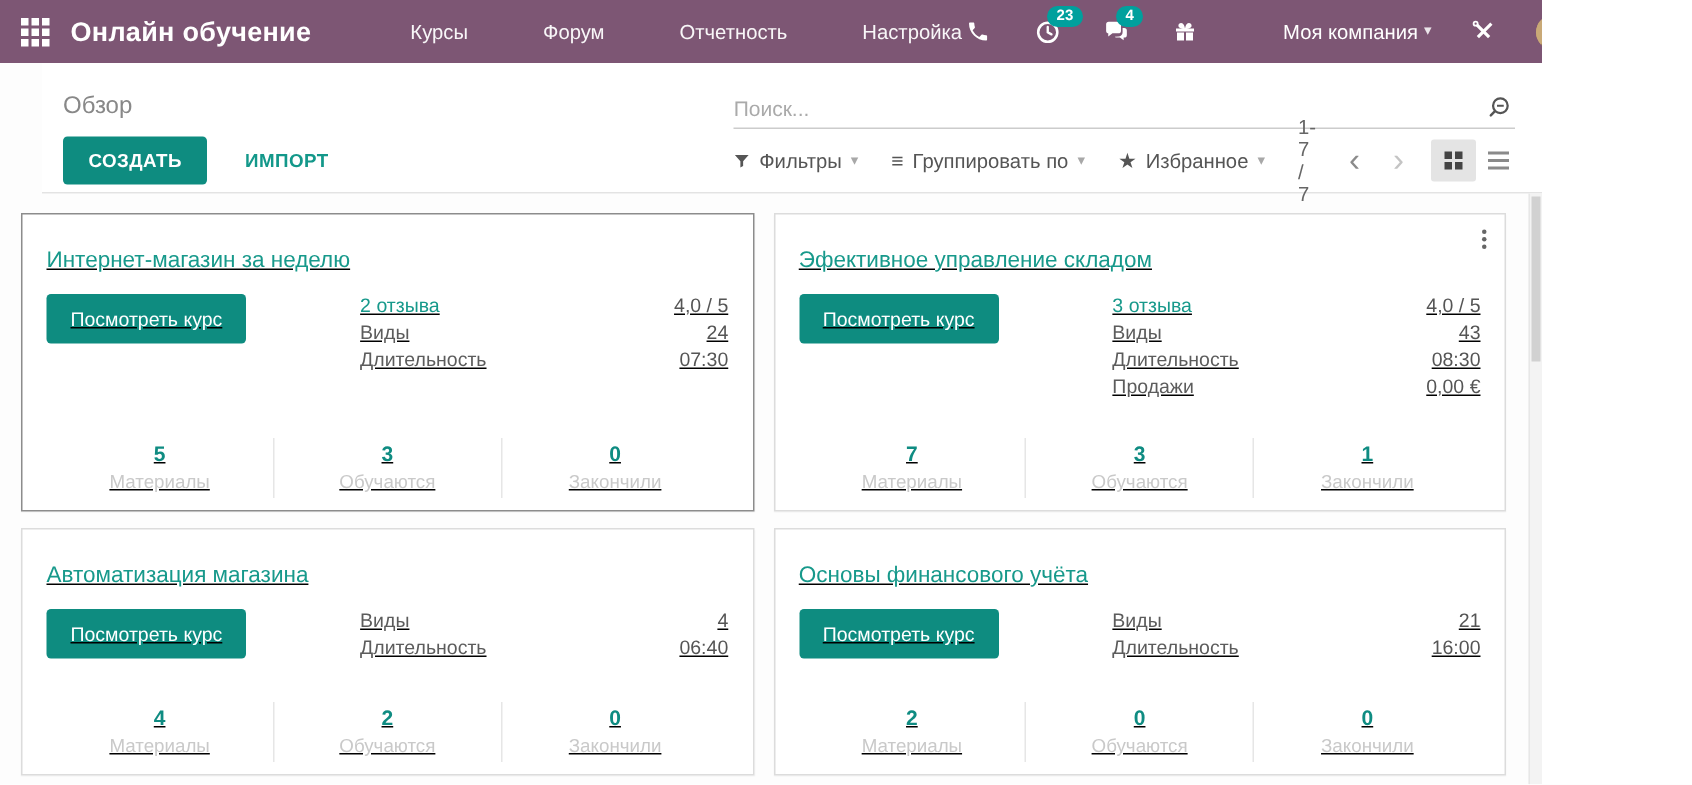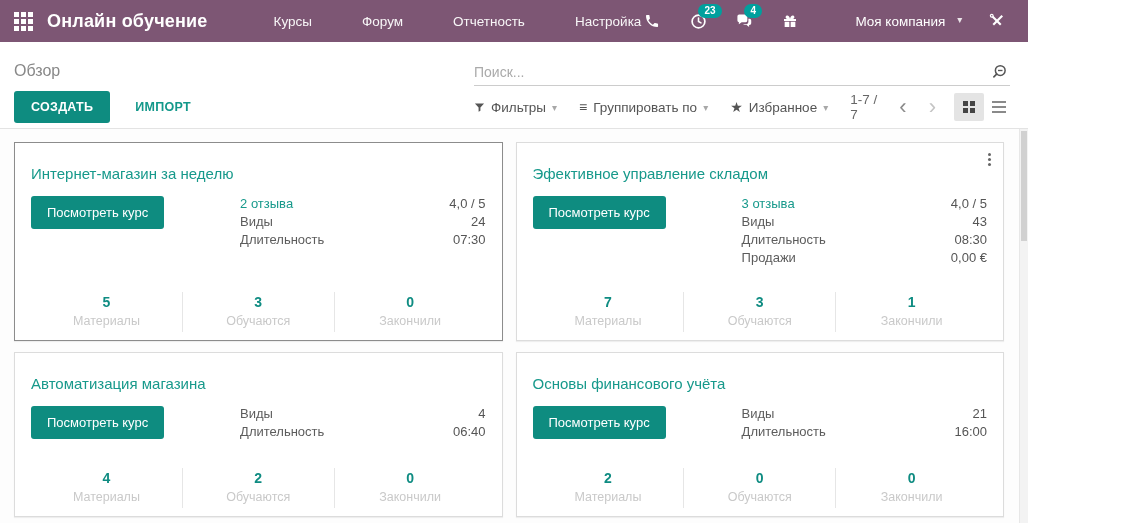--- a/index.html
+++ b/index.html
@@ -10,27 +10,27 @@
   .navbar { height: 42px; background: #7d5674; display: flex; align-items: center; padding: 0 14px; color: #fff; }
   .apps-btn { width: 34px; height: 34px; display: flex; align-items: center; justify-content: center; cursor: pointer; margin-right: 14px; }
   .grid9 { display: grid; grid-template-columns: repeat(3, 5px); grid-template-rows: repeat(3, 5px); gap: 2px; }
   .grid9 span { background: #fff; }
   .app-title { font-size: 18px; font-weight: bold; margin-right: 46px; letter-spacing: .2px; white-space: nowrap; }
   .nav-menu { display: flex; gap: 30px; font-size: 13.5px; }
   .nav-item { color: rgba(255,255,255,.95); cursor: pointer; white-space: nowrap; padding-left: 20px; }
   .systray { margin-left: auto; display: flex; align-items: center; gap: 24px; }
   .tray-icon { position: relative; width: 22px; height: 20px; display: flex; align-items: center; justify-content: center; cursor: pointer; }
   .badge { position: absolute; top: -7px; left: 11px; background: #00a09d; color: #fff; font-size: 10px; font-weight: bold; border-radius: 7px; padding: 2px 6px; line-height: 1; }
-  .company { display: flex; align-items: flex-start; gap: 12px; font-size: 13.5px; cursor: pointer; margin-left: 30px; white-space: nowrap; }
+  .company { display: flex; align-items: flex-start; gap: 4px; font-size: 13.5px; cursor: pointer; margin-left: 30px; white-space: nowrap; }
   .caret { font-size: 10px; opacity: .85; }
   .user-menu { display: flex; align-items: center; gap: 8px; cursor: pointer; font-size: 13.5px; white-space: nowrap; }
   .avatar { width: 23px; height: 23px; border-radius: 50%; overflow: hidden; background: #caa06b; display: block; }
 
   
-  .cp { background: #fff; border-bottom: 1px solid #e3e3e3; }
+  .cp { background: #fff; border-bottom: 1px solid #e3e3e3; margin-left: 28px; }
   .cp-row1 { display: flex; align-items: flex-end; height: 44px; padding: 0 14px; }
   .breadcrumb { font-size: 16px; color: #888; flex: 0 0 46%; padding-bottom: 6px; cursor: pointer; }
   .searchbox { flex: 1; display: flex; align-items: center; border-bottom: 1px solid #ccc; padding-bottom: 4px; margin-right: 4px; }
   .searchbox input { border: 0; outline: 0; flex: 1; font-size: 14px; color: #444; font-family: inherit; background: transparent; }
   .searchbox input::placeholder { color: #aaa; }
   .cp-row2 { display: flex; align-items: center; height: 42px; padding: 0 14px; justify-content: center; }
   .btn-create { background: #0e8c80; color: #fff; border: 0; font-weight: bold; font-size: 12.5px; padding: 9px 17px; border-radius: 3px; cursor: pointer; letter-spacing: .3px; font-family: inherit; }
   .btn-import { background: none; border: 0; color: #13988a; font-weight: bold; font-size: 12.5px; padding: 9px 15px; margin-left: 10px; cursor: pointer; letter-spacing: .3px; font-family: inherit; }
   .cp-right { margin-left: auto; display: flex; align-items: center; width: 54%; min-width: 0; }
   .filter-item { display: flex; align-items: center; gap: 6px; font-size: 13.5px; color: #555; cursor: pointer; margin-right: 22px; white-space: nowrap; }
@@ -42,21 +42,21 @@
   .chev.prev { color: #8b8b8b; }
   .chev.next { color: #c4c4c4; }
   .view-switch { display: flex; margin-left: 16px; }
   .vs-btn { width: 30px; height: 28px; display: flex; align-items: center; justify-content: center; cursor: pointer; border-radius: 2px; }
   .vs-btn.active { background: #e4e4e4; }
   .ico-kanban { width: 5px; height: 5px; background: #444; box-shadow: 7px 0 0 #444, 0 7px 0 #444, 7px 7px 0 #444; margin: 0 7px 7px 0; }
   .ico-list { width: 14px; height: 2px; background: #8a8a8a; box-shadow: 0 5px 0 #8a8a8a, 0 10px 0 #8a8a8a; margin-bottom: 10px; }
 
   
   .content { position: relative; height: 394px; padding: 13px 24px 0 14px; }
-  .kanban { display: grid; grid-template-columns: 1fr 1fr; grid-template-rows: 199px 165px; gap: 11px 13px; }
+  .kanban { display: grid; grid-template-columns: 1fr 1fr; grid-template-rows: 199px 165px; gap: 11px 13px; text-decoration: underline; }
   .card { background: #fff; border: 1px solid #dcdcdc; box-shadow: 0 1px 1px rgba(0,0,0,.06); display: flex; flex-direction: column; padding: 14px 16px 0; position: relative; }
   .card--focused { border-color: #8c8c8c; }
   .card-title { color: #17998b; font-size: 15px; margin: 8px 0 14px; cursor: pointer; font-weight: normal; }
   .card-body { display: flex; align-items: flex-start; }
   .btn-view { background: #0e8c80; color: #fff; border: 0; font-size: 13px; padding: 9px 16px; border-radius: 3px; cursor: pointer; font-family: inherit; text-align: right; }
   .info { margin-left: auto; width: 54%; display: flex; flex-direction: column; gap: 3px; font-size: 13px; }
   .info-row { display: flex; }
   .info-label { color: #5c5c5c; }
   .info-label.link { color: #17998b; cursor: pointer; }
   .info-value { margin-left: auto; color: #555; }

